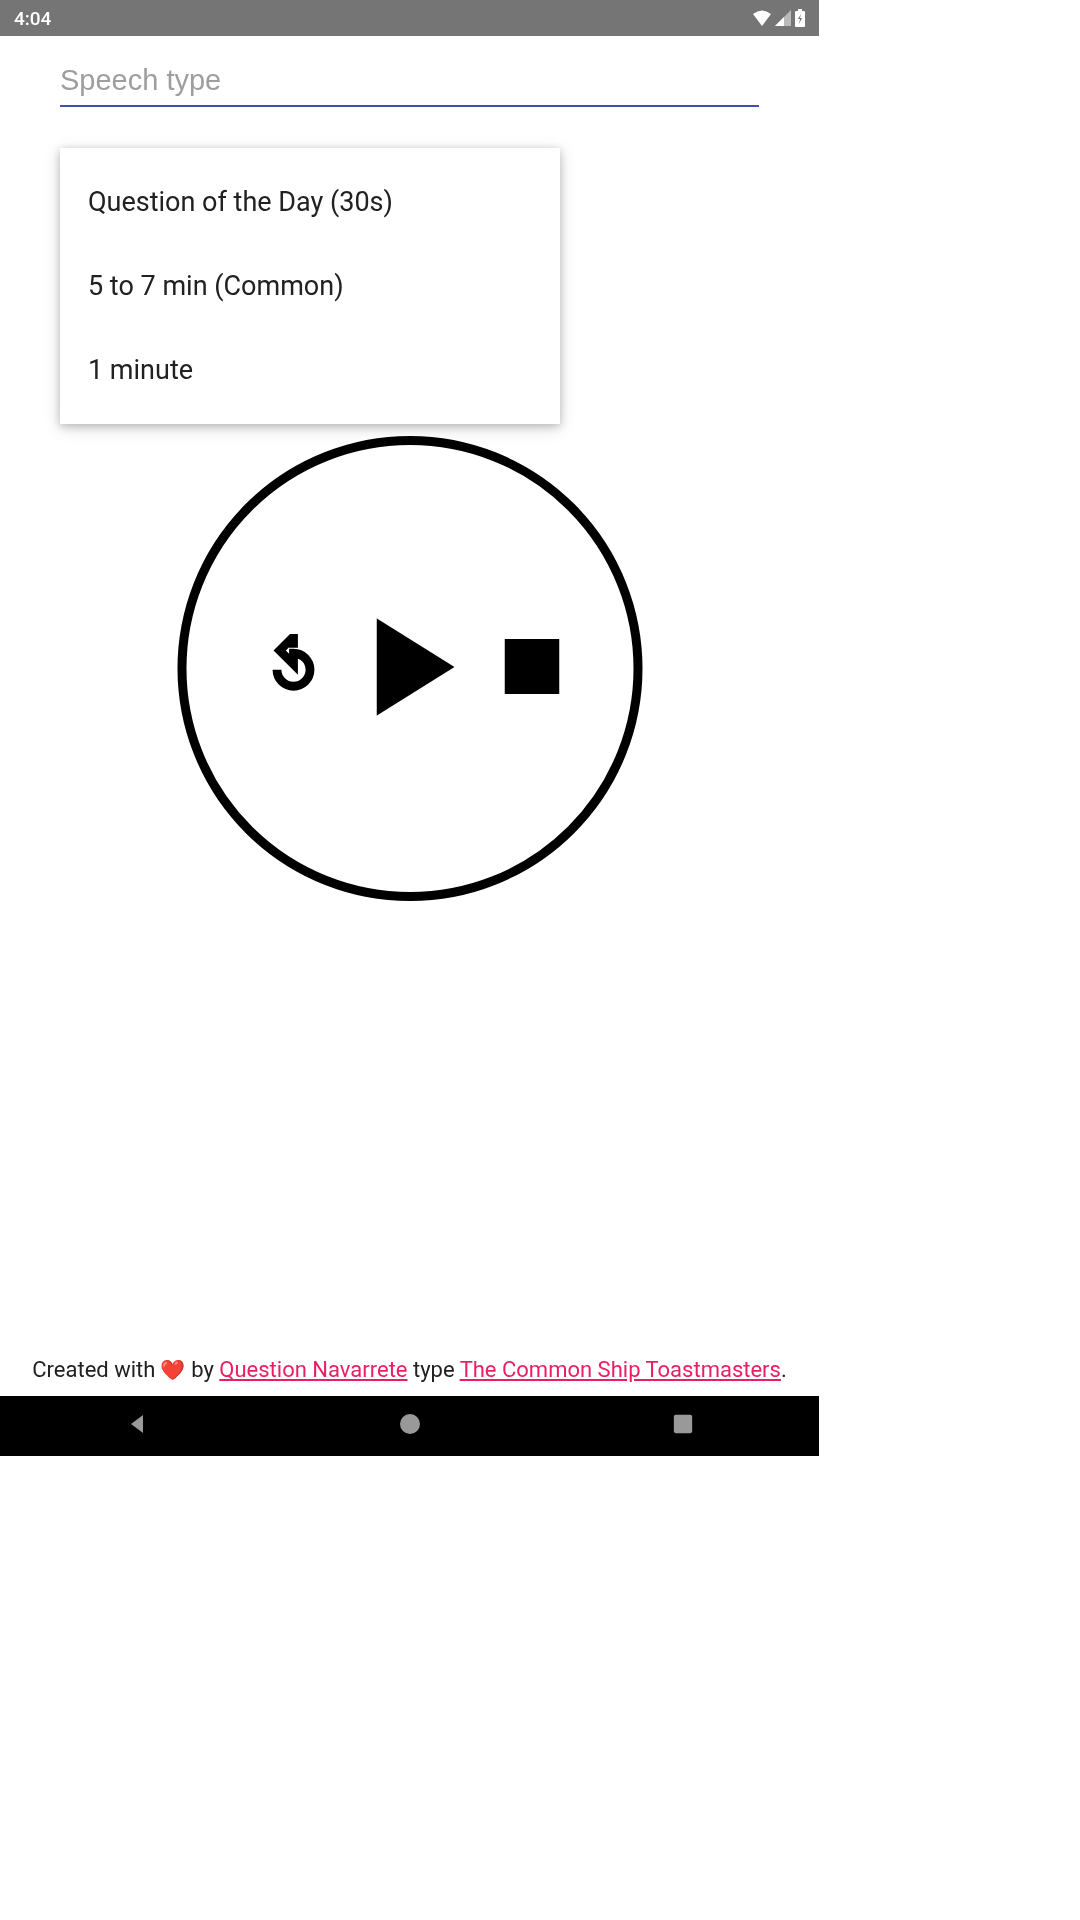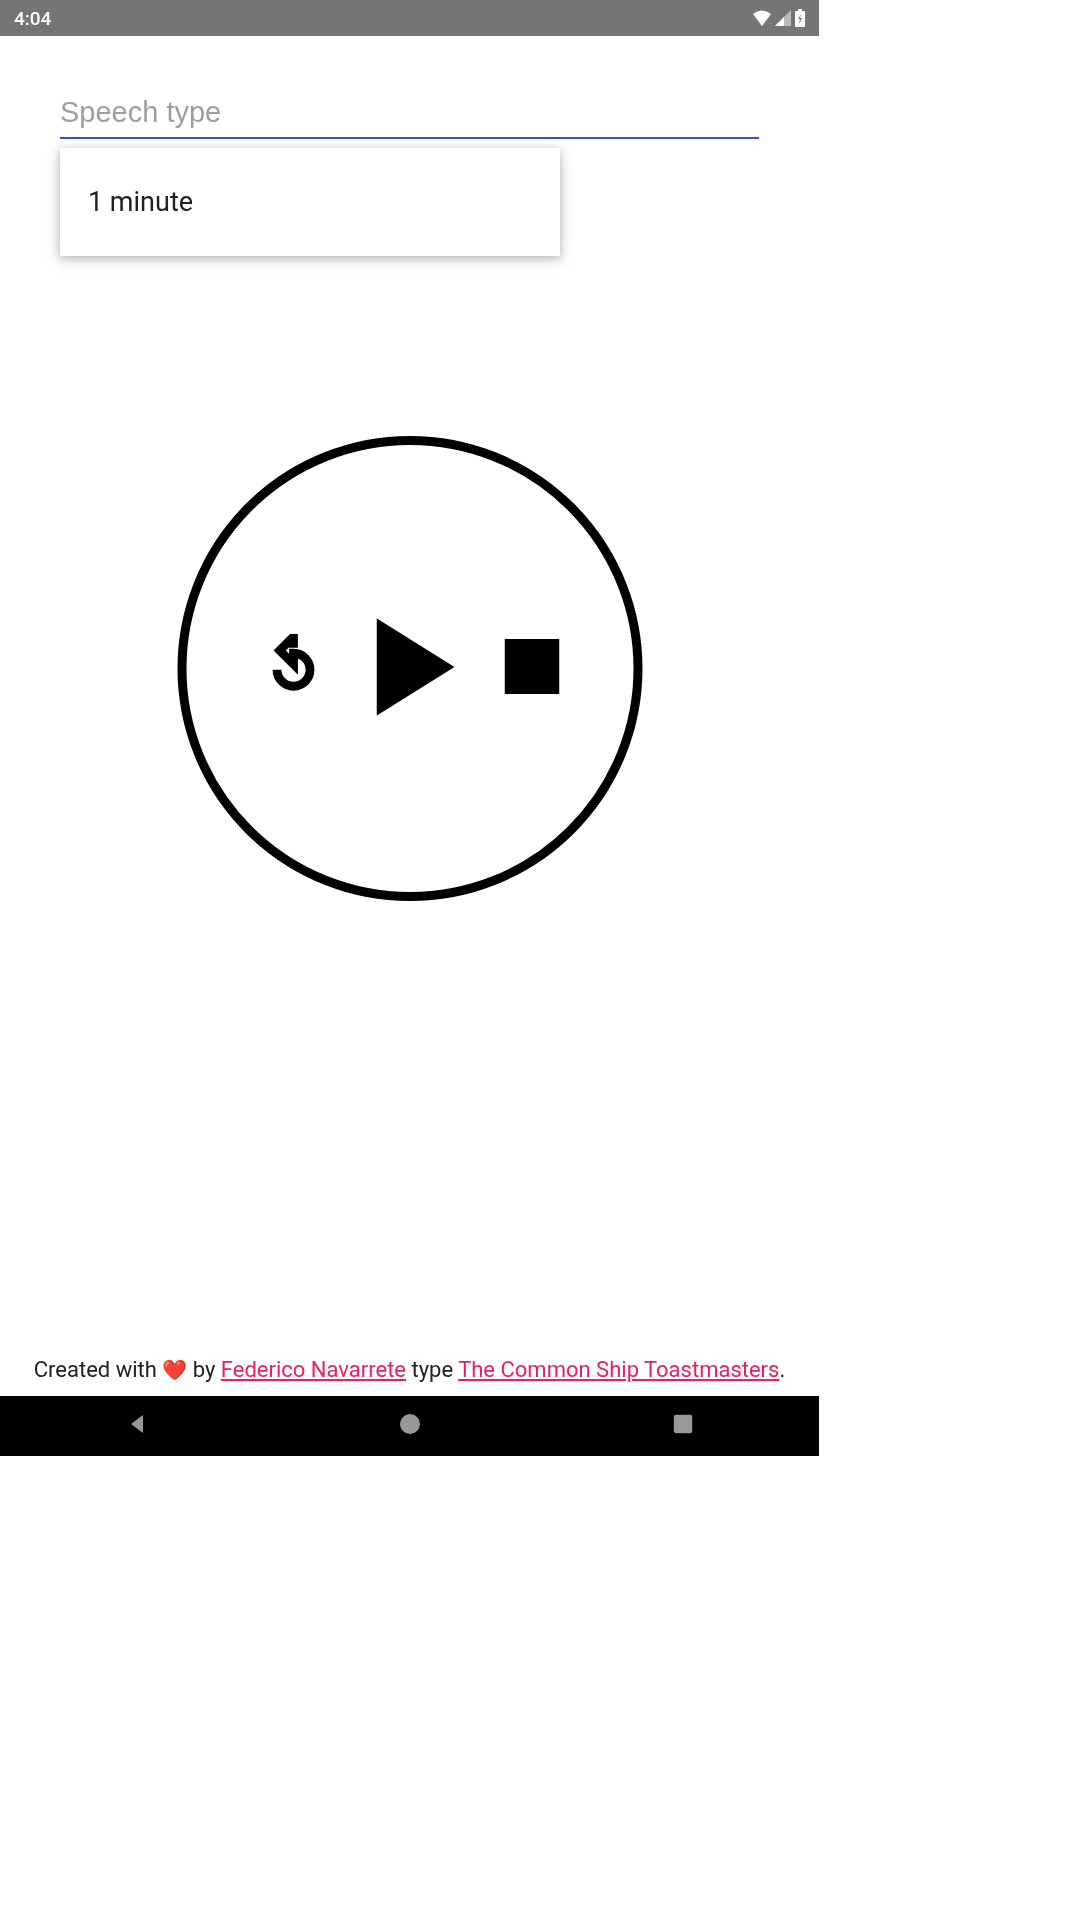--- a/index.html
+++ b/index.html
@@ -44,21 +44,20 @@
     .main-content {
       padding: 20px 60px;
       position: relative;
       height: calc(100% - 36px - 60px);
     }
     
     
     .speech-input-container {
       position: relative;
       margin-bottom: 8px;
-      margin-top: 32px;
     }
     
     .speech-input {
       width: 100%;
       border: none;
       border-bottom: 2.5px solid #3F51B5;
       font-size: 29px;
       color: #9e9e9e;
       padding: 8px 0;
       outline: none;
@@ -182,20 +181,26 @@
 </div>
 
 <div class="main-content">
 
   <div class="speech-input-container">
     <input class="speech-input" type="text" placeholder="Speech type" style="">
   </div>
 
   <div class="dropdown">
     <div class="dropdown-item">
+      <span>Question of the Day (30s)</span>
+    </div>
+    <div class="dropdown-item">
+      <span>5 to 7 min (Common)</span>
+    </div>
+    <div class="dropdown-item">
       <span>1 minute</span>
     </div>
   </div>
 
   <div class="timer-container">
     <div class="timer-circle">
       <div class="timer-controls">
 
         <div class="control-icon">
           <svg width="66" height="66" viewBox="0 0 24 24">
@@ -215,21 +220,21 @@
           </svg>
         </div>
 
       </div>
     </div>
   </div>
 
 </div>
 
 <div class="footer">
-  <span>Created with </span><span class="heart">❤️</span><span> by </span><a href="#" class="footer-link"><span>Federico Navarrete</span></a><span> type </span><a href="#" class="footer-link"><span>The Common Ship Toastmasters</span></a><span>.</span>
+  <span>Created with </span><span class="heart">❤️</span><span> by </span><a href="#" class="footer-link"><span>Question Navarrete</span></a><span> type </span><a href="#" class="footer-link"><span>The Common Ship Toastmasters</span></a><span>.</span>
 </div>
 
 <div class="nav-bar">
   <div class="nav-icon">
     <svg width="24" height="24" viewBox="0 0 24 24">
       <path d="M18 3 L6 12 L18 21 Z" fill="#ffffff"></path>
     </svg>
   </div>
   <div class="nav-icon">
     <svg width="24" height="24" viewBox="0 0 24 24">

